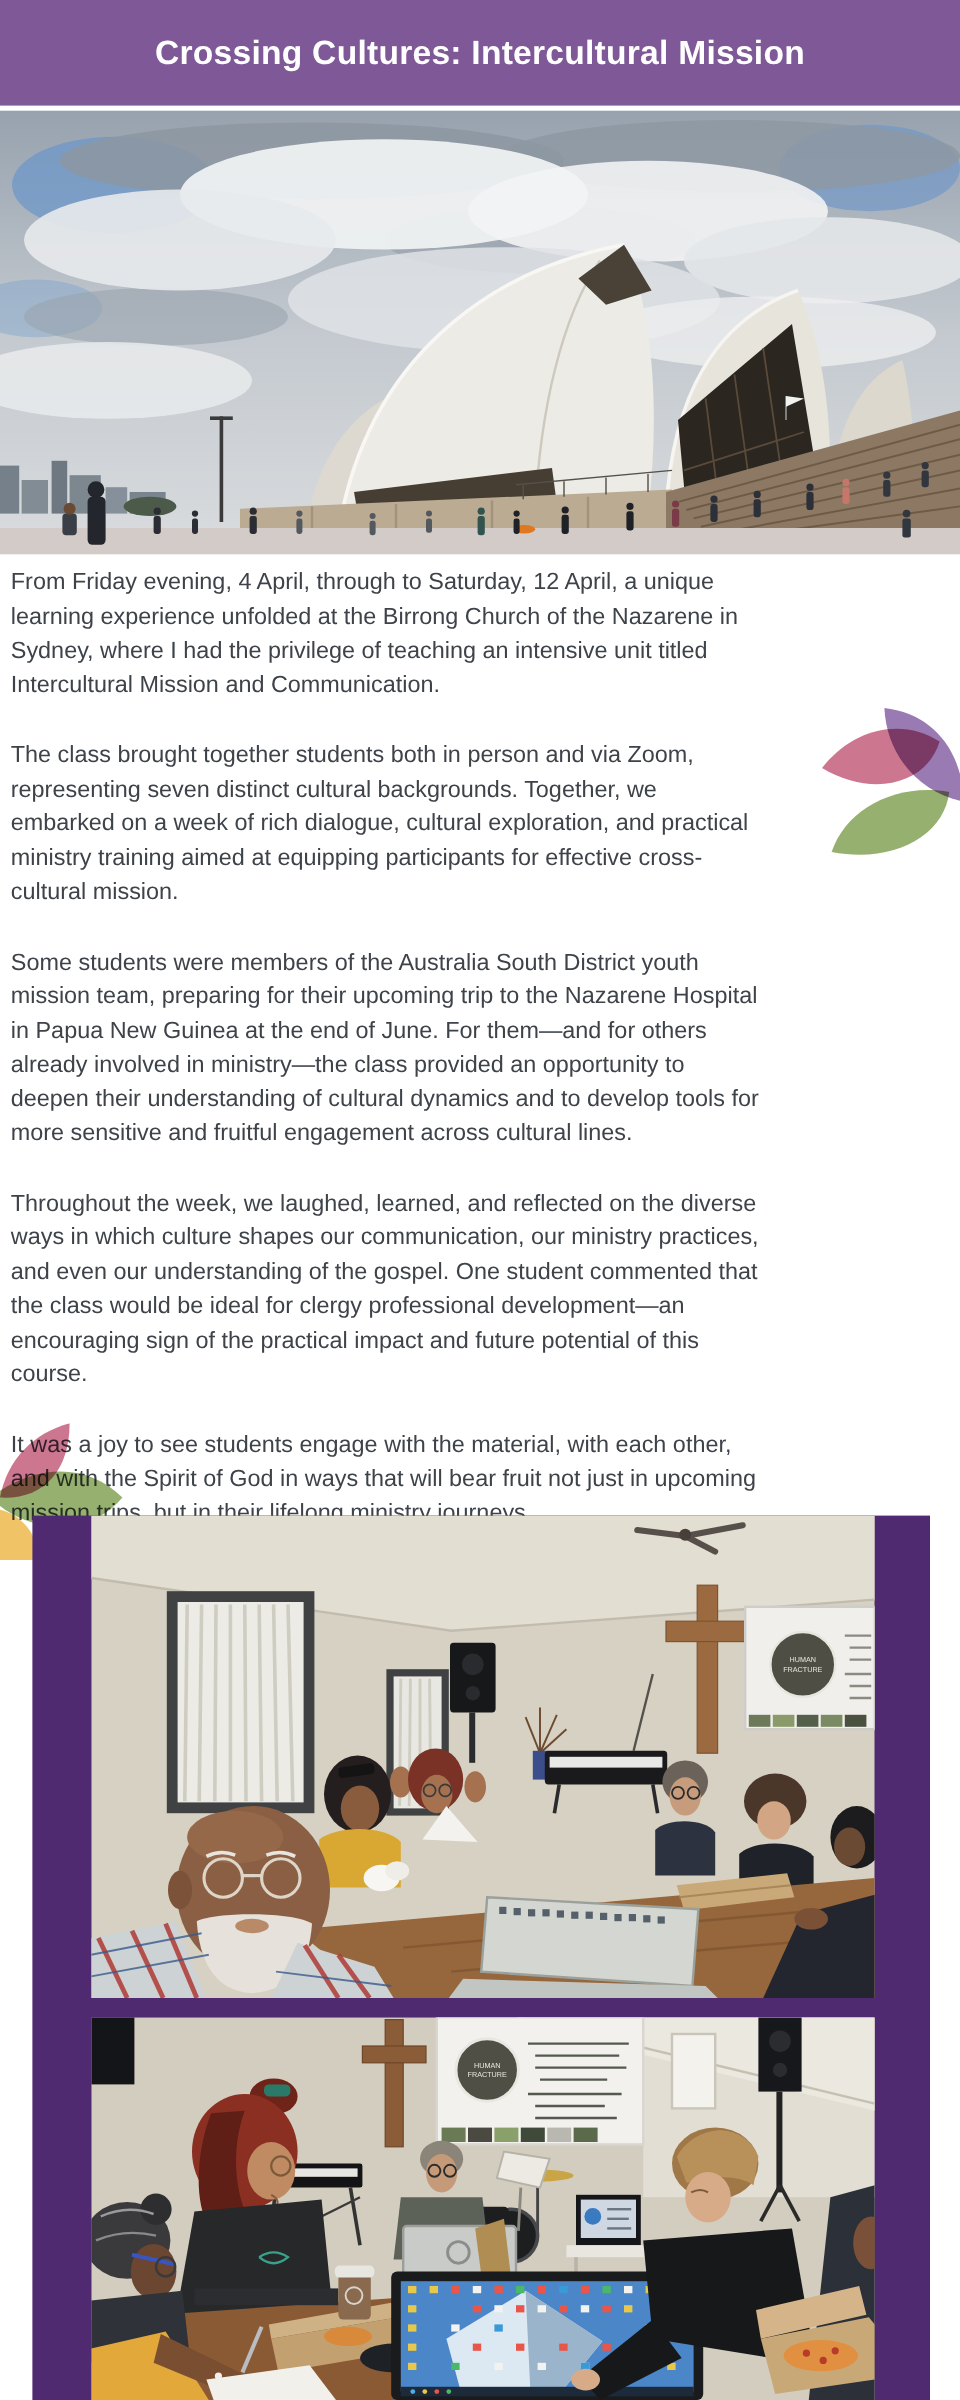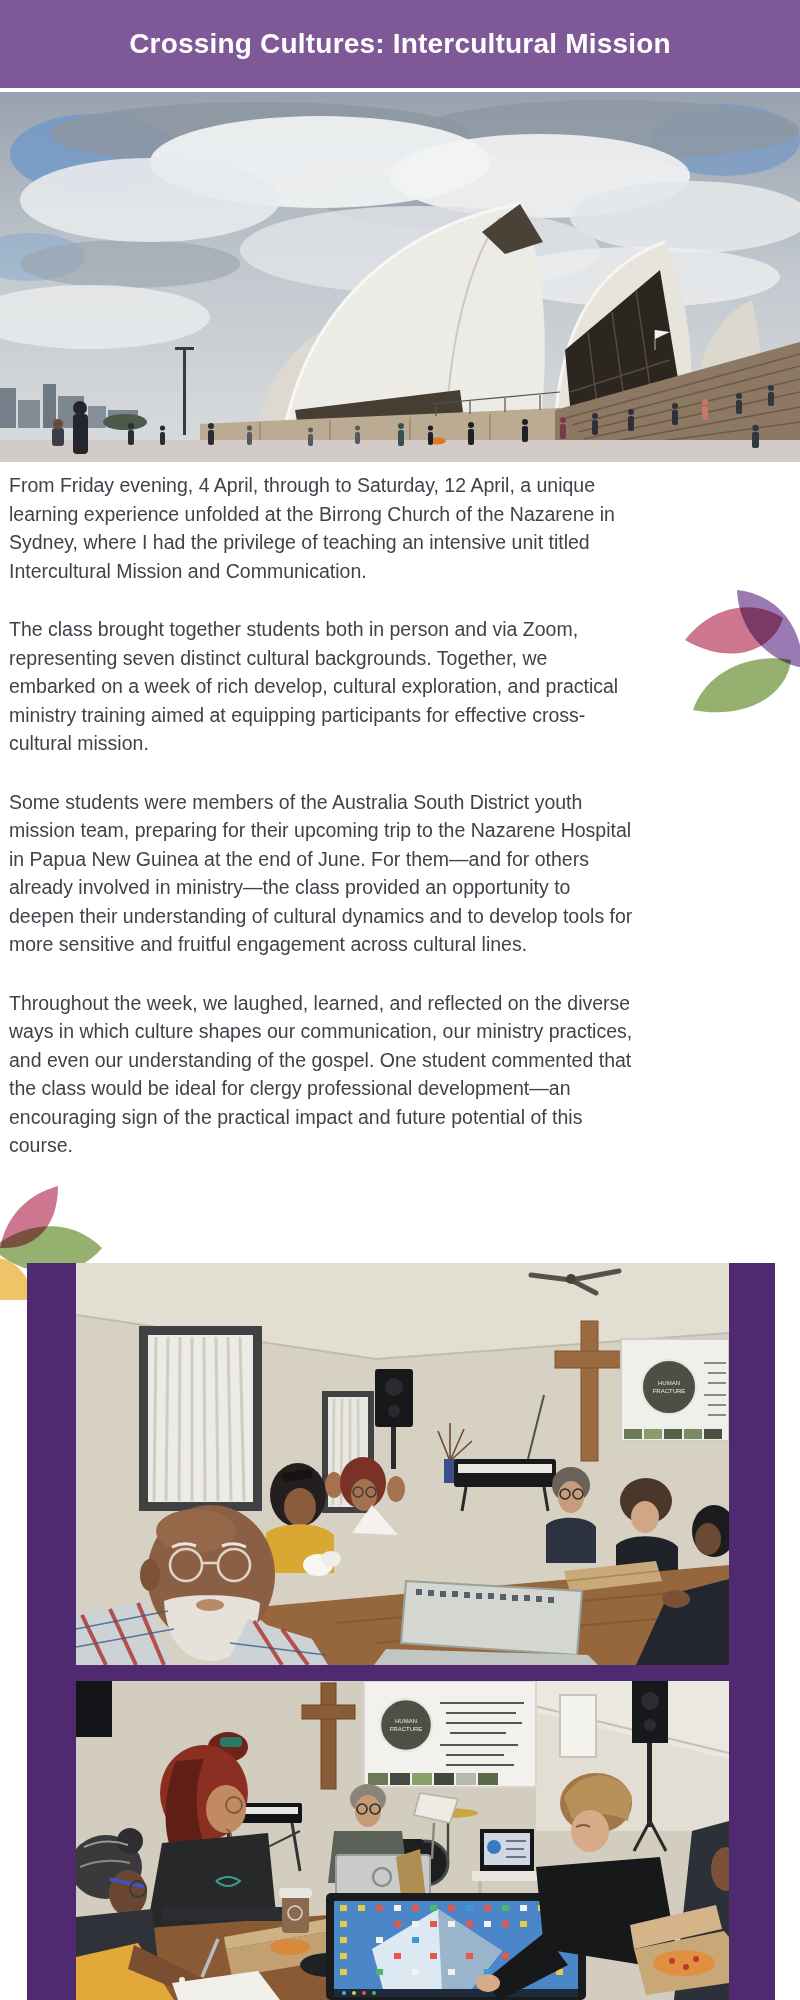--- a/index.html
+++ b/index.html
@@ -191,23 +191,24 @@
           <circle cx="771" cy="296" r="3"></circle>
       <rect x="752" y="340" width="7" height="16" rx="2"></rect>
           <circle cx="755.5" cy="336" r="3.2"></circle>
     </g>
   </g>
 </svg>
 </div>
 
 <div class="article">
   <p>From Friday evening, 4 April, through to Saturday, 12 April, a unique learning experience unfolded at the Birrong Church of the Nazarene in Sydney, where I had the privilege of teaching an intensive unit titled Intercultural Mission and Communication.</p>
-  <p>The class brought together students both in person and via Zoom, representing seven distinct cultural backgrounds. Together, we embarked on a week of rich develop, cultural exploration, and practical ministry training aimed at equipping participants for effective cross-cultural mission.</p>
+  <p>The class brought together students both in person and via Zoom, representing seven distinct cultural backgrounds. Together, we embarked on a week of rich dialogue, cultural exploration, and practical ministry training aimed at equipping participants for effective cross-cultural mission.</p>
   <p>Some students were members of the Australia South District youth mission team, preparing for their upcoming trip to the Nazarene Hospital in Papua New Guinea at the end of June. For them—and for others already involved in ministry—the class provided an opportunity to deepen their understanding of cultural dynamics and to develop tools for more sensitive and fruitful engagement across cultural lines.</p>
   <p>Throughout the week, we laughed, learned, and reflected on the diverse ways in which culture shapes our communication, our ministry practices, and even our understanding of the gospel. One student commented that the class would be ideal for clergy professional development—an encouraging sign of the practical impact and future potential of this course.</p>
+  <p class="last">It was a joy to see students engage with the material, with each other, and with the Spirit of God in ways that will bear fruit not just in upcoming mission trips, but in their lifelong ministry journeys.</p>
 </div>
 
 <div class="petals petals-right">
 <svg viewBox="0 0 125 148">
   <path class="petal" d="M62,2 C98,6 124,32 128,74 L128,80 C96,74 64,46 62,2 Z" fill="#8b68a8" fill-opacity="0.88"></path>
   <path class="petal" d="M10,52 C36,18 78,10 108,30 C98,64 54,78 10,52 Z" fill="#c25878" fill-opacity="0.82"></path>
   <path class="petal" d="M18,122 C30,86 72,64 116,72 C112,108 70,132 18,122 Z" fill="#7f9f50" fill-opacity="0.82"></path>
 </svg>
 </div>
 

